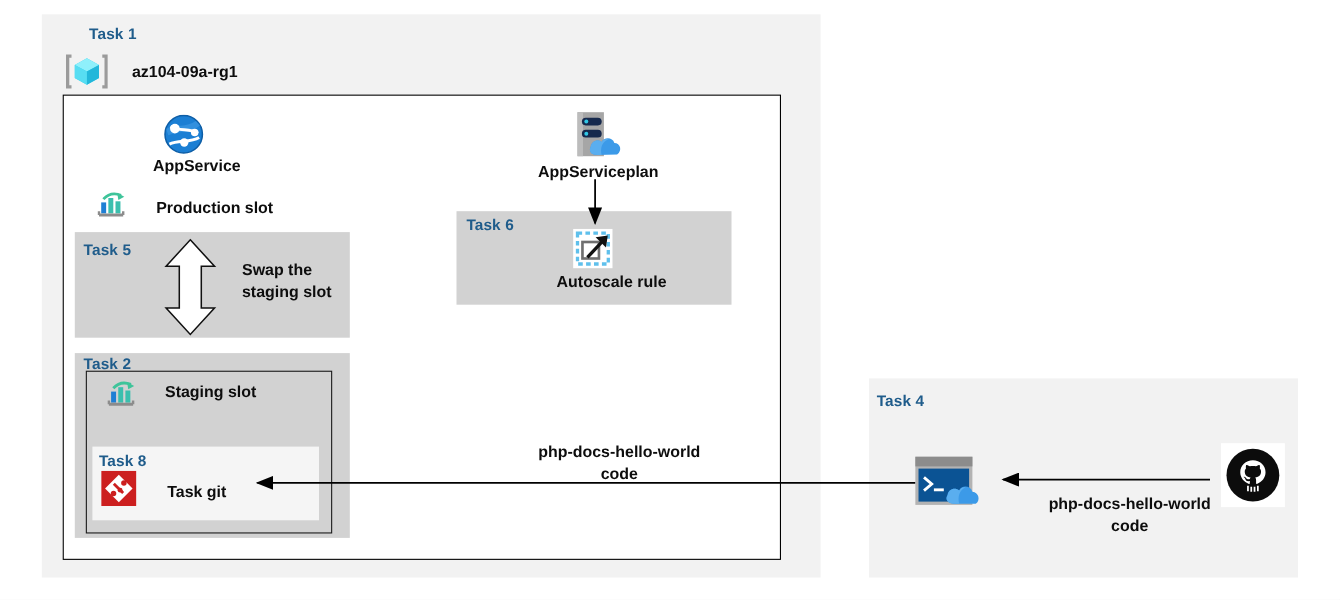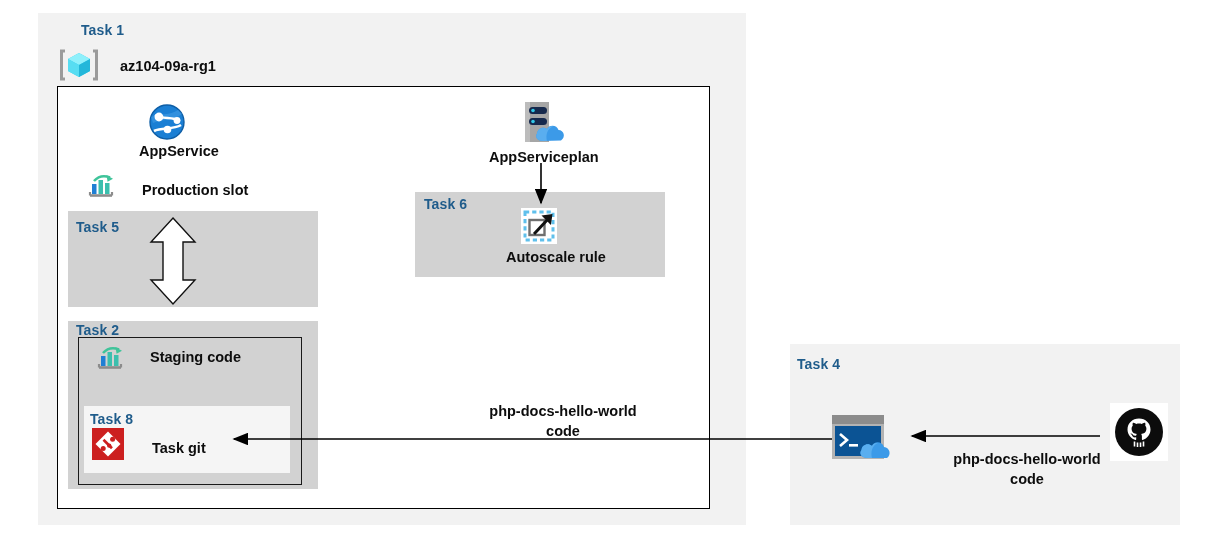--- a/index.html
+++ b/index.html
@@ -164,38 +164,39 @@
   </div>
   <div class="caption cap-prodslot">Production slot</div>
 
   <div class="box box-task5"></div>
   <div class="task-label tl-5">Task 5</div>
   <div class="icon" style="left:145px; top:216px; width:56px; height:90px;">
     <svg viewBox="0 0 56 90" width="56" height="90">
       <polygon points="28,2 50,26 38,26 38,64 50,64 28,88 6,64 18,64 18,26 6,26" fill="#ffffff" stroke="#111111" stroke-width="1.4" stroke-linejoin="miter"></polygon>
     </svg>
   </div>
+  <div class="caption cap-swap">Swap the staging slot</div>
 
   <div class="box box-task2"></div>
   <div class="task-label tl-2">Task 2</div>
   <div class="box box-task2-inner"></div>
 
   <div class="icon ic-staging">
     <svg viewBox="0 0 30 26" width="30" height="26">
       <rect x="4" y="10" width="4.5" height="10" fill="#1f7fd4"></rect>
       <rect x="10.5" y="6" width="4.5" height="14" fill="#3bbfae"></rect>
       <rect x="17" y="9" width="4.5" height="11" fill="#3bbfae"></rect>
       <path d="M2,21.5 L24,21.5" stroke="#8c8c8c" stroke-width="2.6" fill="none"></path>
       <path d="M2,21.5 L2,18" stroke="#8c8c8c" stroke-width="2.2" fill="none"></path>
       <path d="M24,21.5 L24,18" stroke="#8c8c8c" stroke-width="2.2" fill="none"></path>
       <path d="M6,7 C11,1.5 17,1.5 22,3.5" fill="none" stroke="#3fc49a" stroke-width="2.6"></path>
       <polygon points="25,4.8 18.5,1.2 19.6,7.8" fill="#3fc49a"></polygon>
     </svg>
   </div>
-  <div class="caption cap-staging">Staging code</div>
+  <div class="caption cap-staging">Staging slot</div>
 
   <div class="box box-task3"></div>
   <div class="task-label tl-3">Task 8</div>
   <div class="icon ic-git">
     <svg viewBox="0 0 32 32" width="32" height="32">
       <rect x="0" y="0" width="32" height="32" fill="#cc1f1f"></rect>
       <polygon points="16,3.5 28.5,16 16,28.5 3.5,16" fill="#ffffff"></polygon>
       <g fill="#cc1f1f">
         <rect x="14.4" y="10" width="2.6" height="12" transform="rotate(-45 15.7 16)"></rect>
         <circle cx="11.2" cy="20.6" r="2.5"></circle>

